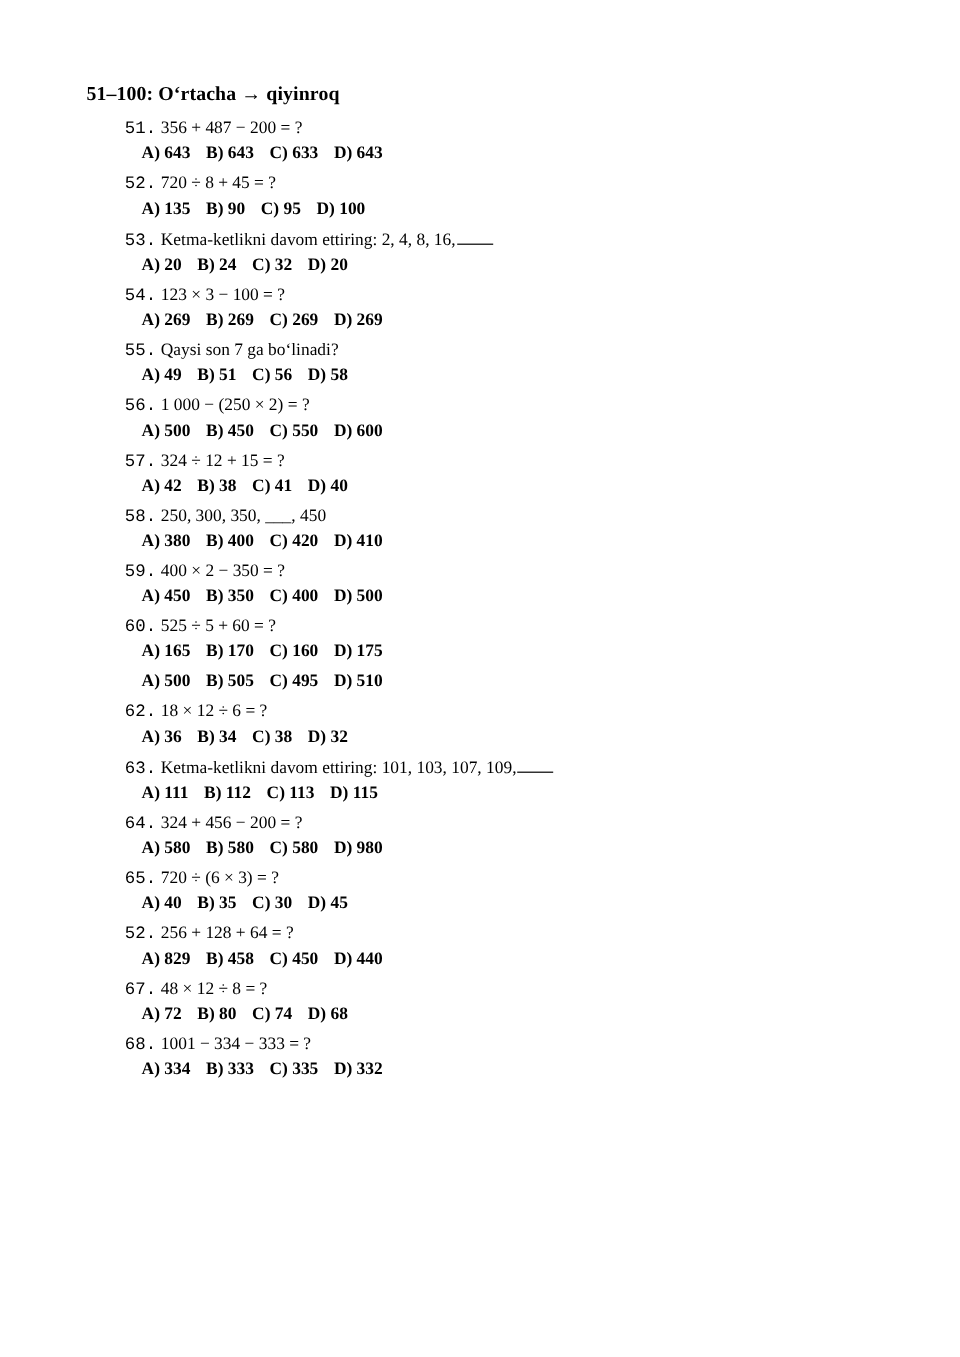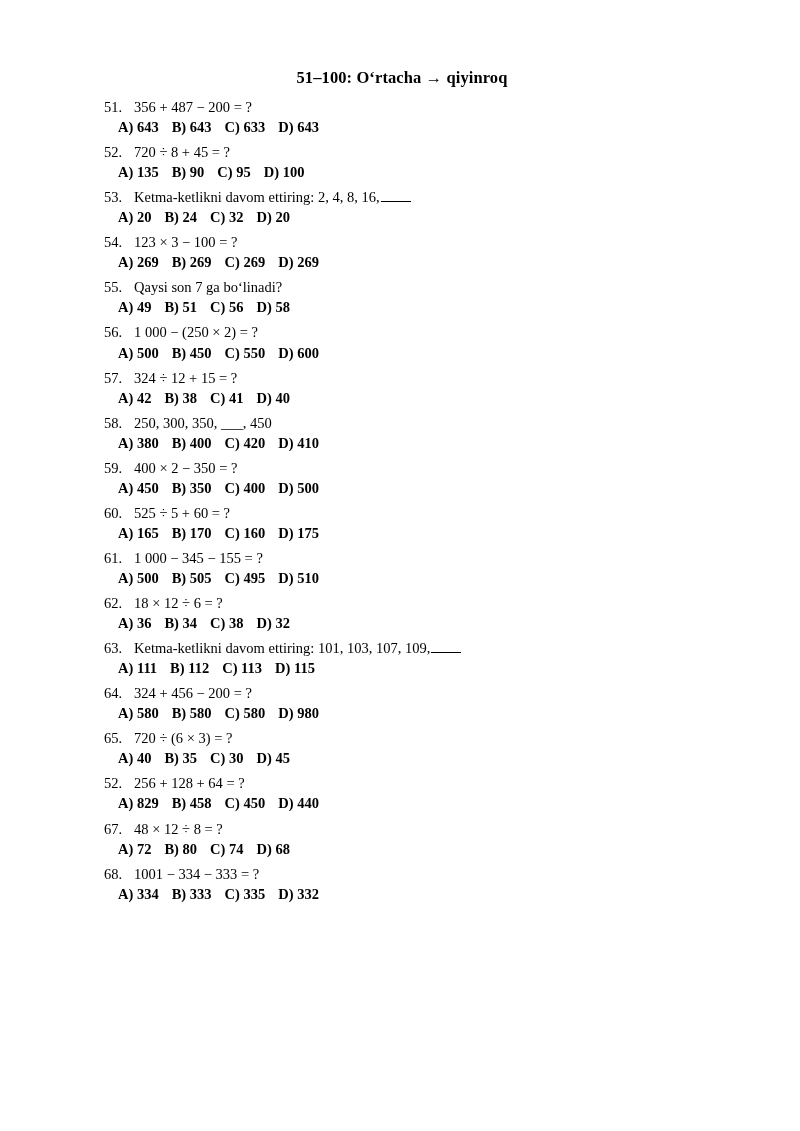--- a/index.html
+++ b/index.html
@@ -27,35 +27,35 @@
     left: 72px;
     top: 68px;
     width: 660px;
   }
   .doc-title {
     font-size: 16.5px;
     font-weight: bold;
     letter-spacing: 0.1px;
     margin: 0 0 10px 0;
     white-space: nowrap;
-    text-align: center;
   }
   .q-block {
     margin-bottom: 6.5px;
   }
   .q-line {
     font-size: 14.5px;
     line-height: 1.28;
     white-space: nowrap;
   }
   .q-num {
     display: inline-block;
     width: 62px;
     padding-left: 32px;
     box-sizing: border-box;
+    font-family: Liberation Mono, monospace;
   }
   .q-text {
     display: inline;
     margin-top: 16px;
   }
   .blank {
     display: inline-block;
     border-bottom: 1px solid #000;
     width: 30px;
     height: 0.85em;
@@ -117,21 +117,20 @@
         </div>
         <div class="q-block">
           <div class="q-line"><span class="q-num">59.</span><span class="q-text">400 × 2 − 350 = ?</span></div>
           <div class="opt-line"><span class="opt">A) 450</span><span class="opt">B) 350</span><span class="opt">C) 400</span><span class="opt">D) 500</span></div>
         </div>
         <div class="q-block">
           <div class="q-line"><span class="q-num">60.</span><span class="q-text">525 ÷ 5 + 60 = ?</span></div>
           <div class="opt-line"><span class="opt">A) 165</span><span class="opt">B) 170</span><span class="opt">C) 160</span><span class="opt">D) 175</span></div>
         </div>
         <div class="q-block">
-          <div class="q-line"><span class="q-num">61.</span><span class="q-text">1 000 − 345 − 155 = ?</span></div>
           <div class="opt-line"><span class="opt">A) 500</span><span class="opt">B) 505</span><span class="opt">C) 495</span><span class="opt">D) 510</span></div>
         </div>
         <div class="q-block">
           <div class="q-line"><span class="q-num">62.</span><span class="q-text">18 × 12 ÷ 6 = ?</span></div>
           <div class="opt-line"><span class="opt">A) 36</span><span class="opt">B) 34</span><span class="opt">C) 38</span><span class="opt">D) 32</span></div>
         </div>
         <div class="q-block">
           <div class="q-line"><span class="q-num">63.</span><span class="q-text">Ketma-ketlikni davom ettiring: 101, 103, 107, 109,</span><span class="blank"></span></div>
           <div class="opt-line"><span class="opt">A) 111</span><span class="opt">B) 112</span><span class="opt">C) 113</span><span class="opt">D) 115</span></div>
         </div>

